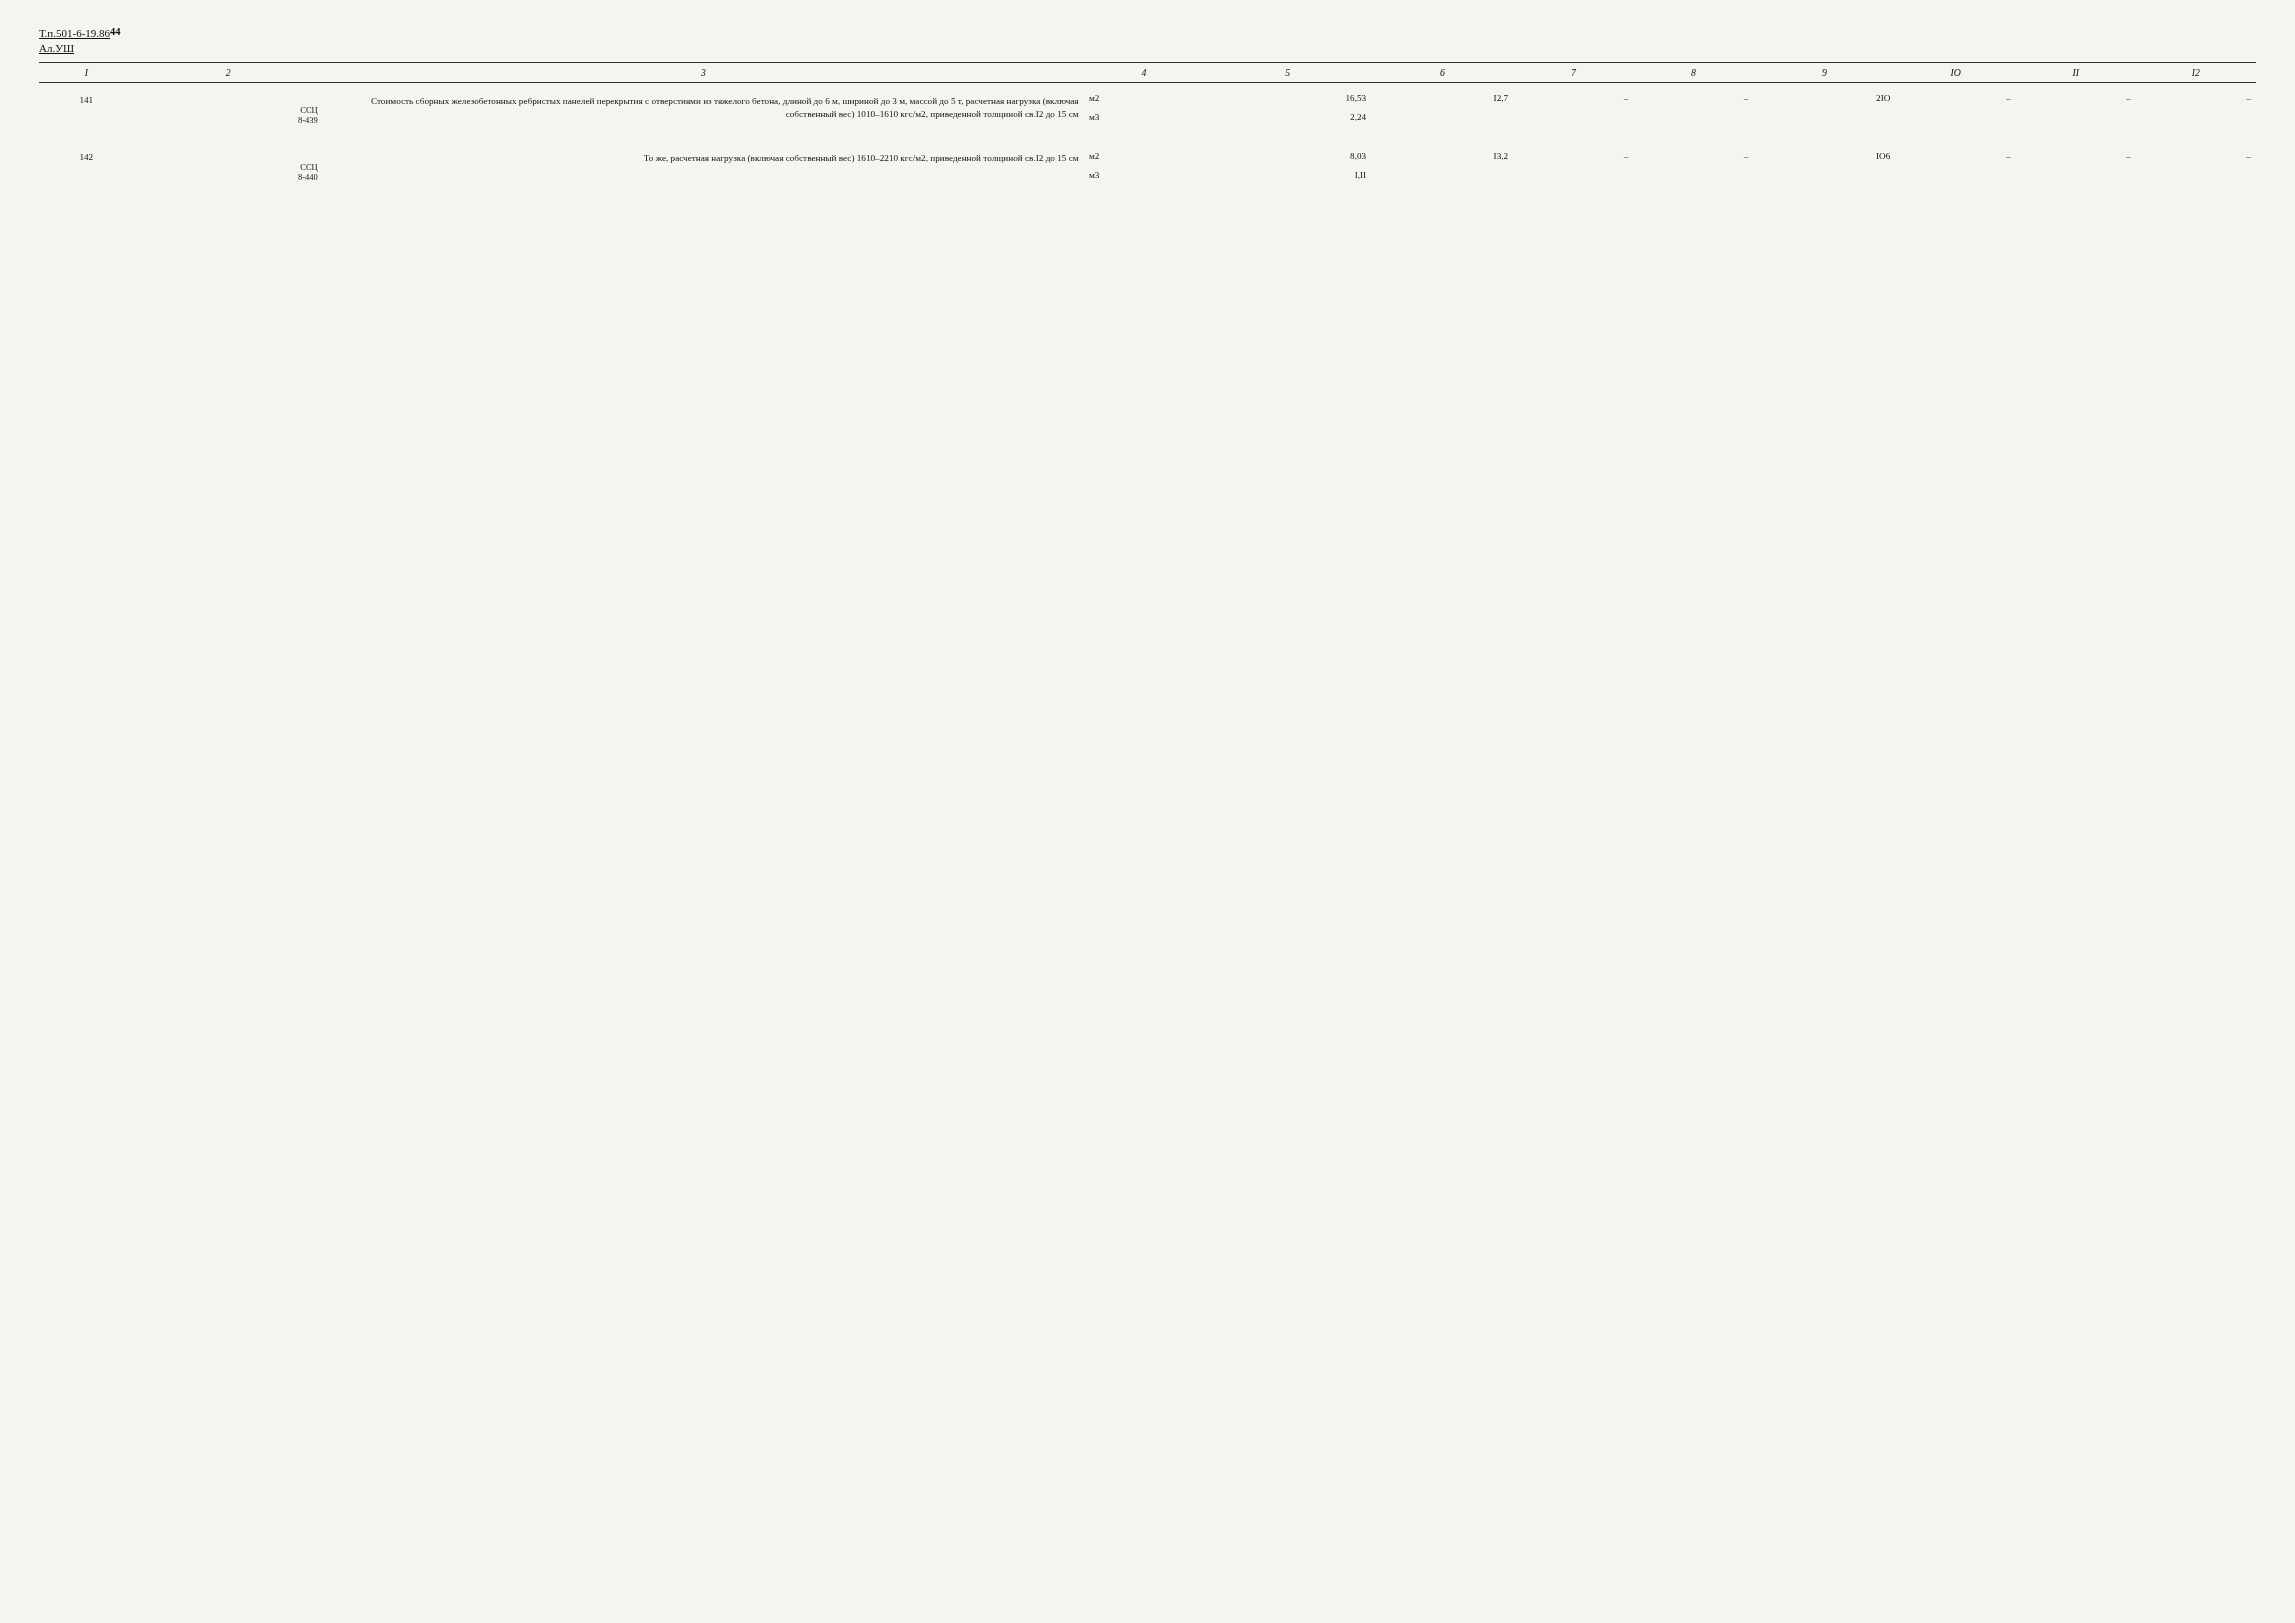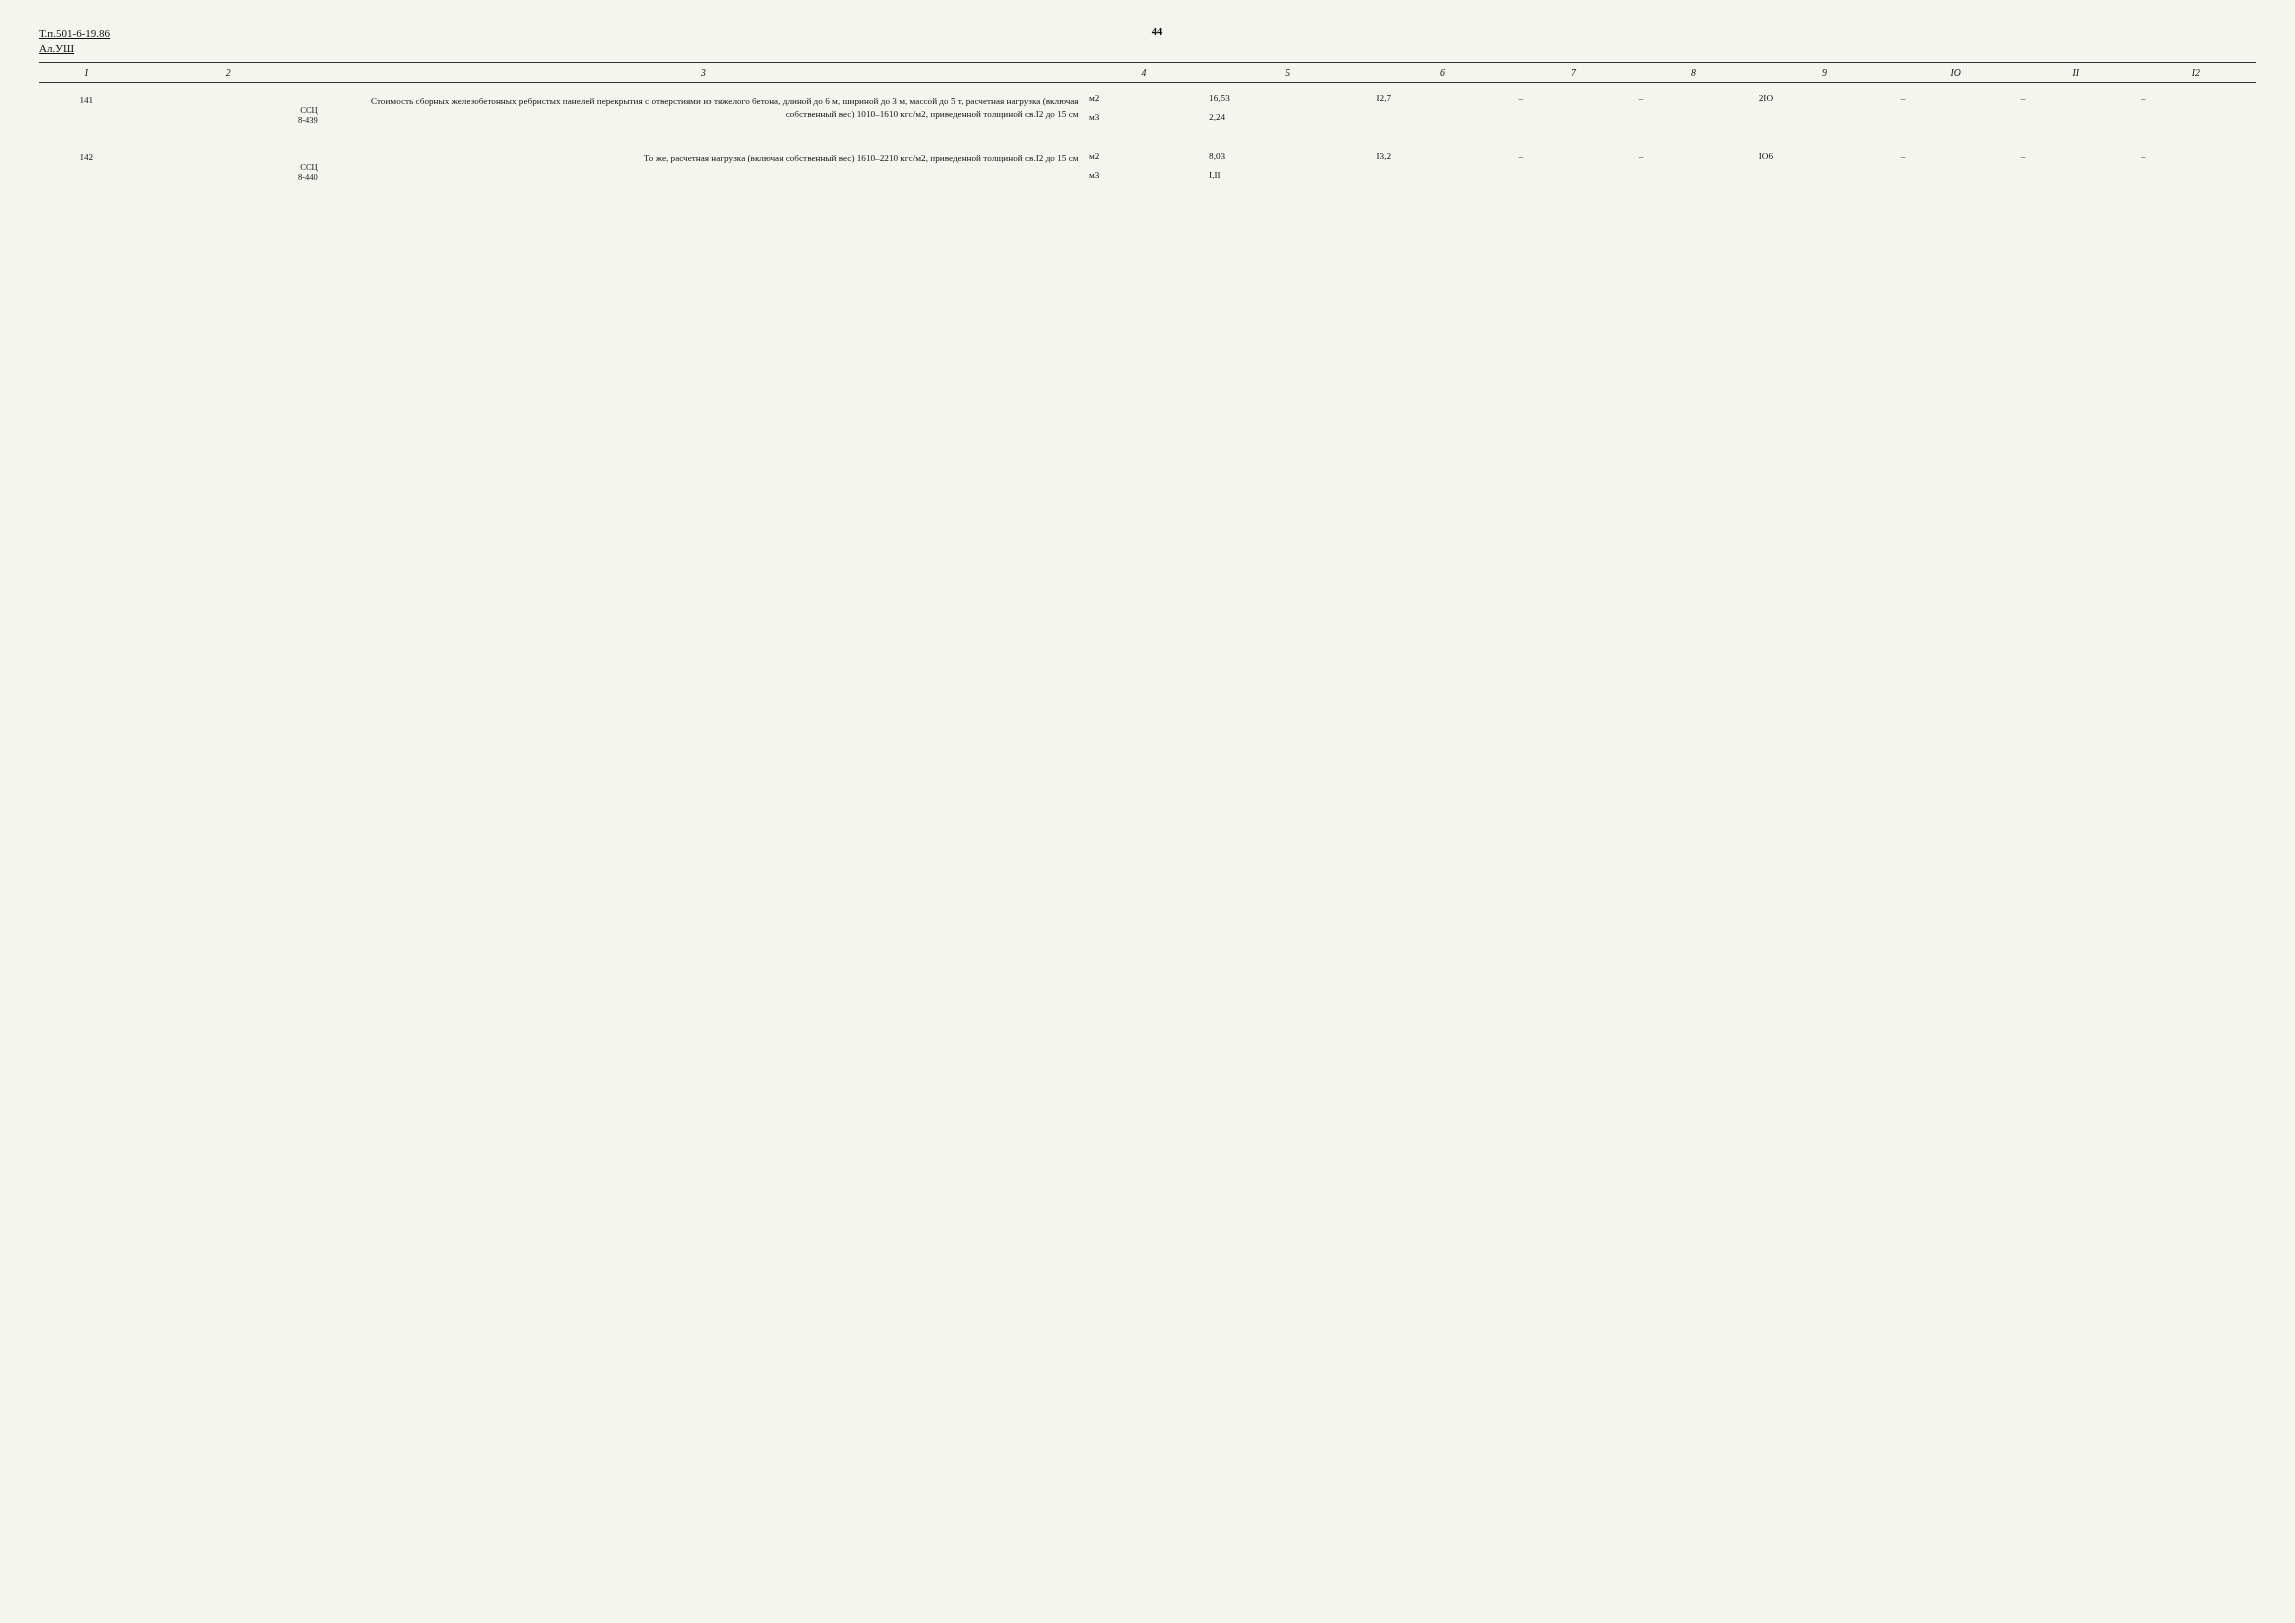--- a/index.html
+++ b/index.html
@@ -25,21 +25,21 @@
 
     .doc-ref {
       font-size: 11px;
       line-height: 1.4;
       text-decoration: underline;
     }
 
     .page-number {
       font-size: 10.5px;
       font-weight: bold;
-      text-align: center;
+      text-align: left;
       flex: 1;
       padding-right: 52px;
     }
 
     .main-table {
       width: 100%;
       border-collapse: collapse;
       margin-top: 2.6px;
     }
 
@@ -84,21 +84,21 @@
     }
 
     .unit-cell {
       font-size: 8.5px;
       vertical-align: middle;
       text-align: left;
     }
 
     .value-cell {
       vertical-align: middle;
-      text-align: left;
+      text-align: right;
     }
 
     .spacer-row td {
       padding: 2.6px 0;
     }
   </style>
 </head>
 <body>
 
 <div class="header-area">

